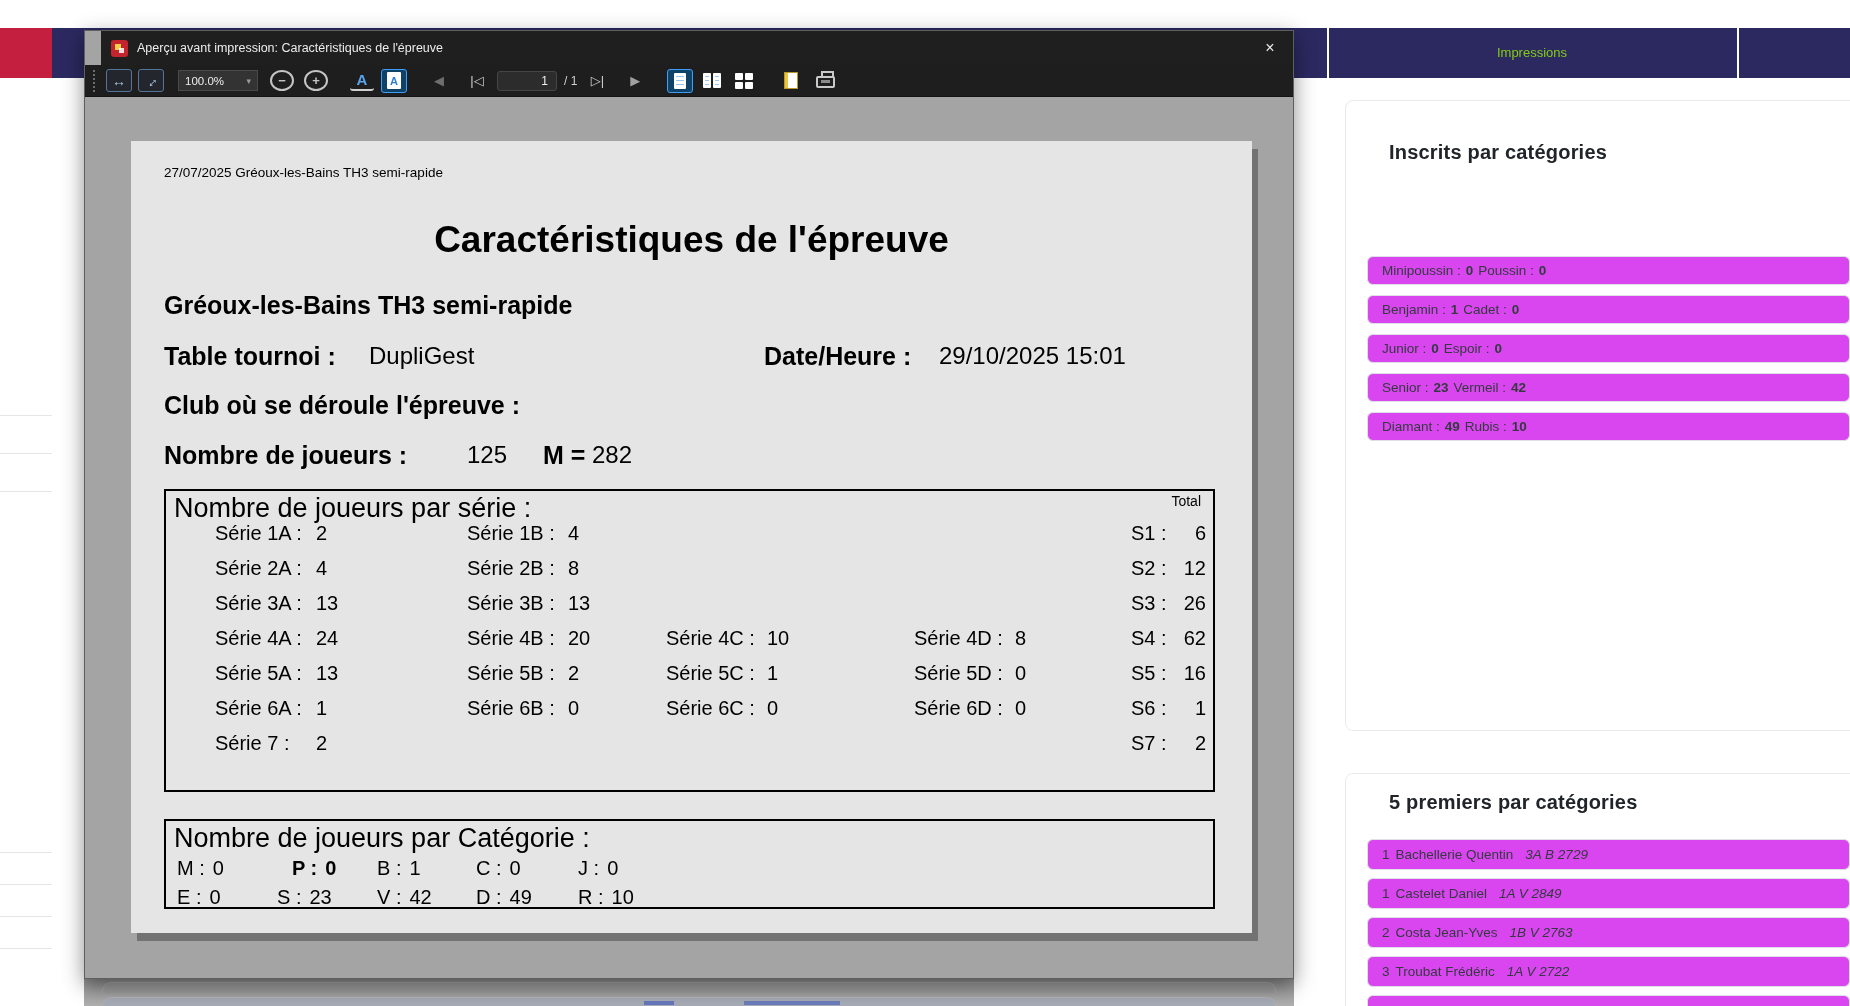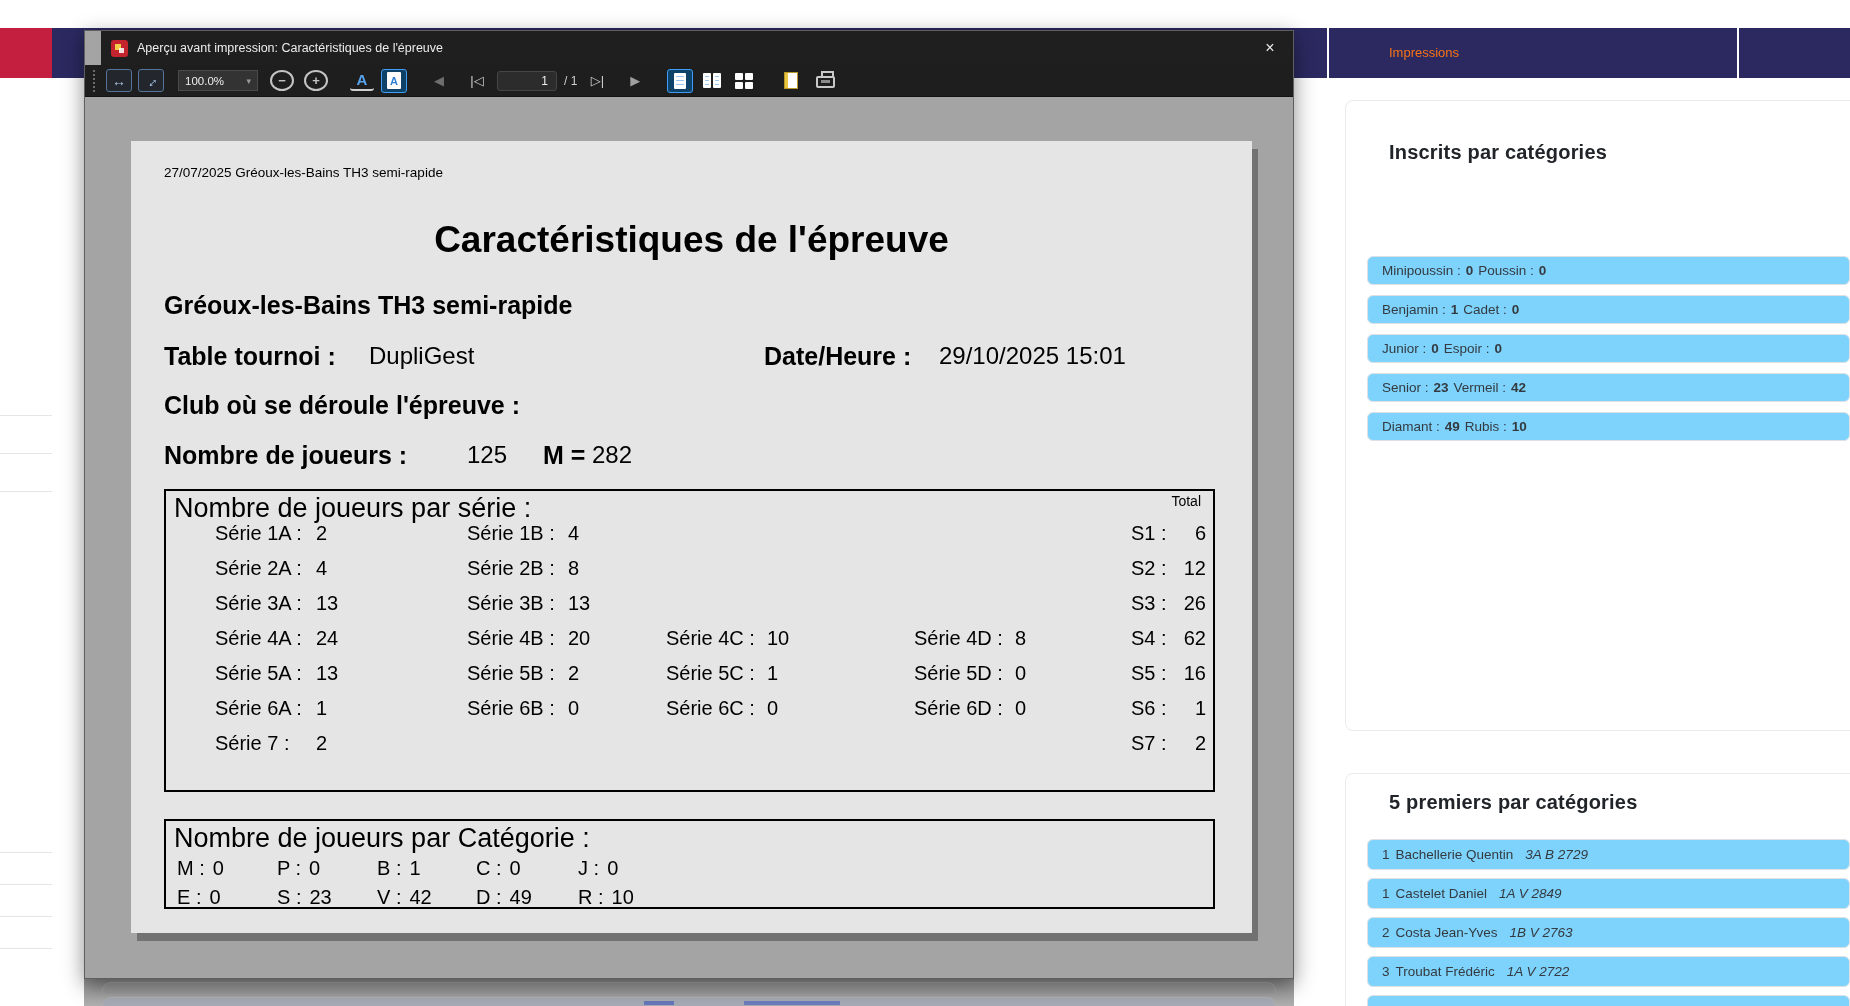--- a/index.html
+++ b/index.html
@@ -4,32 +4,32 @@
 <style>
   * { margin:0; padding:0; box-sizing:border-box; }
   html,body { width:1850px; height:1006px; overflow:hidden; background:#fff;
     font-family:"Liberation Sans", sans-serif; }
   body { position:relative; }
 
   
   .top-nav { position:absolute; left:0; top:28px; width:1850px; height:50px; background:#2b2960; z-index:1; }
   .logo-block { position:absolute; left:0; top:0; width:52px; height:50px; background:#c41f3e; }
   .tab-sep { position:absolute; top:0; width:2px; height:50px; background:#ffffff; }
-  .tab-label { position:absolute; left:1389px; top:0; width:406px; height:50px; line-height:50px;
-    text-align:left; color:#f97316; font-size:13px; cursor:pointer; }
+  .tab-label { position:absolute; left:1329px; top:0; width:406px; height:50px; line-height:50px;
+    text-align:center; color:#84cc16; font-size:13px; cursor:pointer; }
 
   
   .bg-line { position:absolute; left:0; width:52px; height:1px; background:#e6e6e6; z-index:0; }
 
   
   .card { position:absolute; left:1345px; width:520px; background:#fff;
     border:1px solid #e8eaec; border-radius:8px; z-index:1; }
   .card-title { position:absolute; left:23px; font-size:20px; font-weight:700; color:#212529; letter-spacing:.2px;margin-left:20px; }
   .pill-list { position:absolute; left:21px; right:14px; display:flex; flex-direction:column; }
-  .pill { border:1px solid #dde1e5; border-radius:6px; background:#7dd3fc;
+  .pill { border:1px solid #dde1e5; border-radius:6px; background:#d946ef;
     display:flex; align-items:center; padding:0 14px; font-size:13.5px; color:#343a40; }
   .pill b { font-weight:700; }
   .pill .seg { margin-right:5px; }
   .pr-rank { margin-right:6px; }
   .pr-info { margin-left:12px;font-style:italic; }
   #inscrits-list .pill { height:29px; margin-bottom:10px; }
   #premiers-list .pill { height:31px; margin-bottom:8px; }
 
   
   .under { position:absolute; left:84px; top:979px; width:1210px; height:27px; z-index:2;
@@ -382,21 +382,21 @@
               <span class="sc tl">S7 :</span>
               <span class="sc tv">2</span>
             </div>
           </div>
       </div>
 
       <div class="cat-box">
         <span class="box-title">Nombre de joueurs par Catégorie :</span>
         <div class="cat-row" style="top:36px">
             <span class="cat-item" style="left: 11px;"><span>M :</span><span class="cat-val">0</span></span>
-            <span class="cat-item" style="left: 111px;"><span>P :</span><span class="cat-val">0</span></span>
+            <span class="cat-item" style="left: 126px; font-weight: bold;"><span>P :</span><span class="cat-val">0</span></span>
             <span class="cat-item" style="left: 211px;"><span>B :</span><span class="cat-val">1</span></span>
             <span class="cat-item" style="left: 310px;"><span>C :</span><span class="cat-val">0</span></span>
             <span class="cat-item" style="left: 412px;"><span>J :</span><span class="cat-val">0</span></span>
           </div>
         <div class="cat-row" style="top:65px">
             <span class="cat-item" style="left: 11px;"><span>E :</span><span class="cat-val">0</span></span>
             <span class="cat-item" style="left: 111px;"><span>S :</span><span class="cat-val">23</span></span>
             <span class="cat-item" style="left: 211px;"><span>V :</span><span class="cat-val">42</span></span>
             <span class="cat-item" style="left: 310px;"><span>D :</span><span class="cat-val">49</span></span>
             <span class="cat-item" style="left: 412px;"><span>R :</span><span class="cat-val">10</span></span>

